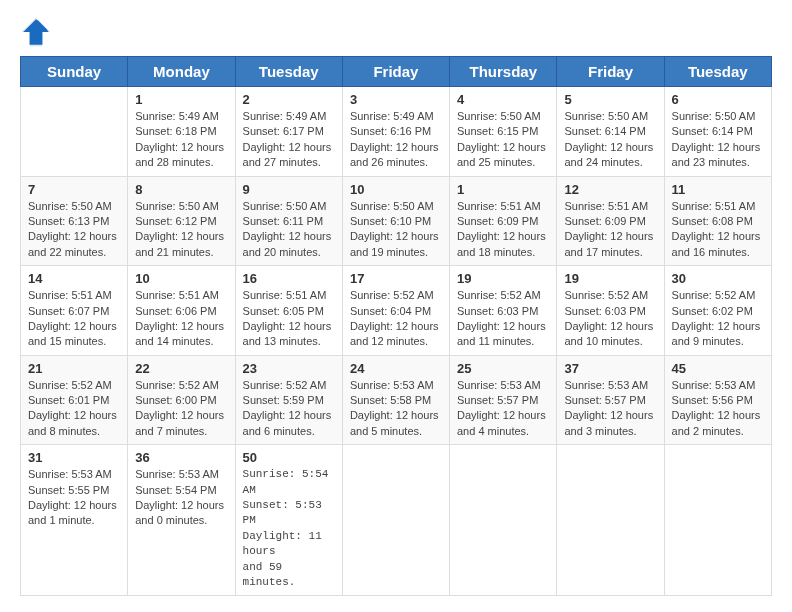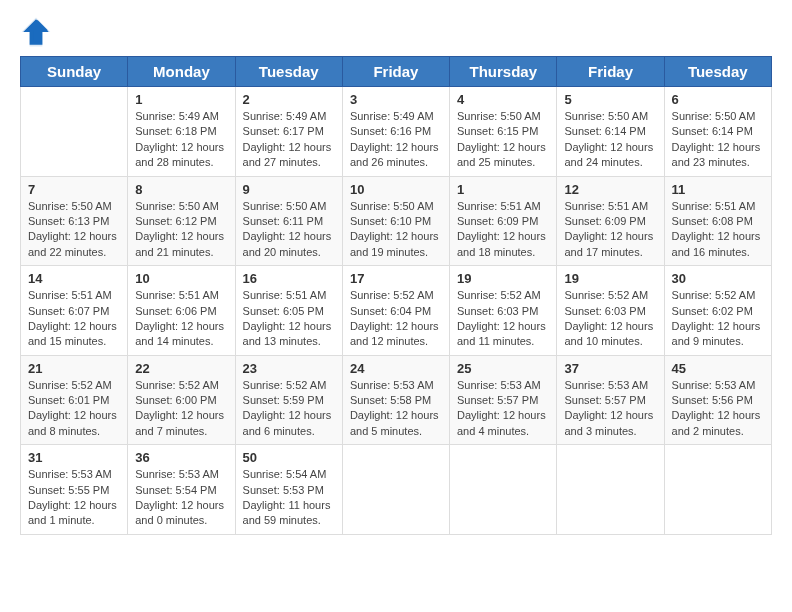--- a/index.html
+++ b/index.html
@@ -338,21 +338,21 @@
         </td>
         <td>
           <span class="day-number">36</span>
           <div class="day-info" style="white-space: pre-line;">Sunrise: 5:53 AM
 Sunset: 5:54 PM
 Daylight: 12 hours
 and 0 minutes.</div>
         </td>
         <td>
           <span class="day-number">50</span>
-          <div class="day-info" style="white-space: pre-line;">Sunrise: 5:54 AM
+          <div class="day-info" style="white-space: pre-line; font-family: Liberation Mono, monospace;">Sunrise: 5:54 AM
 Sunset: 5:53 PM
 Daylight: 11 hours
 and 59 minutes.</div>
         </td>
         <td class="empty-cell"></td>
         <td class="empty-cell"></td>
         <td class="empty-cell"></td>
         <td class="empty-cell"></td>
       </tr>
     </tbody>

